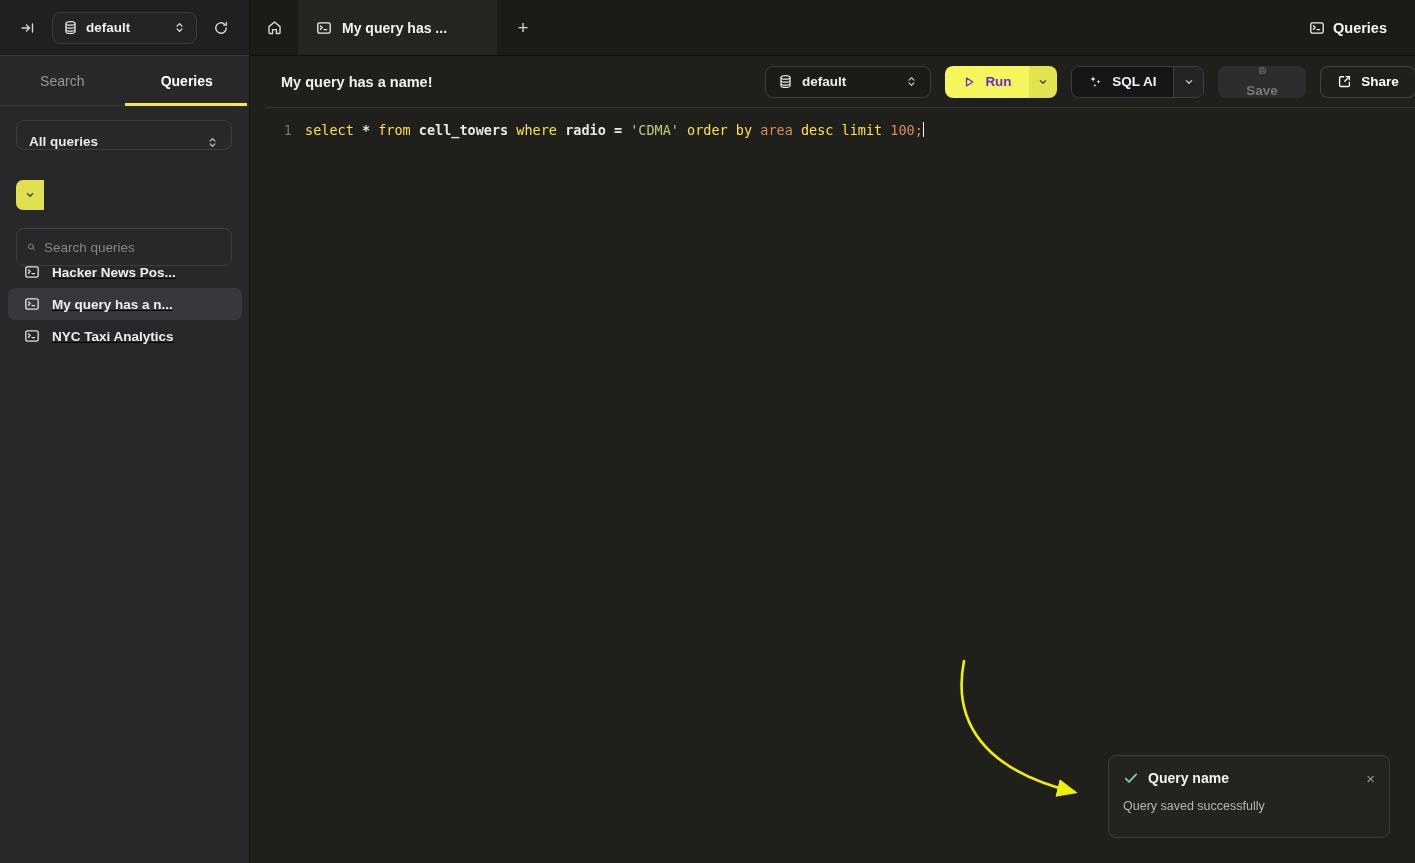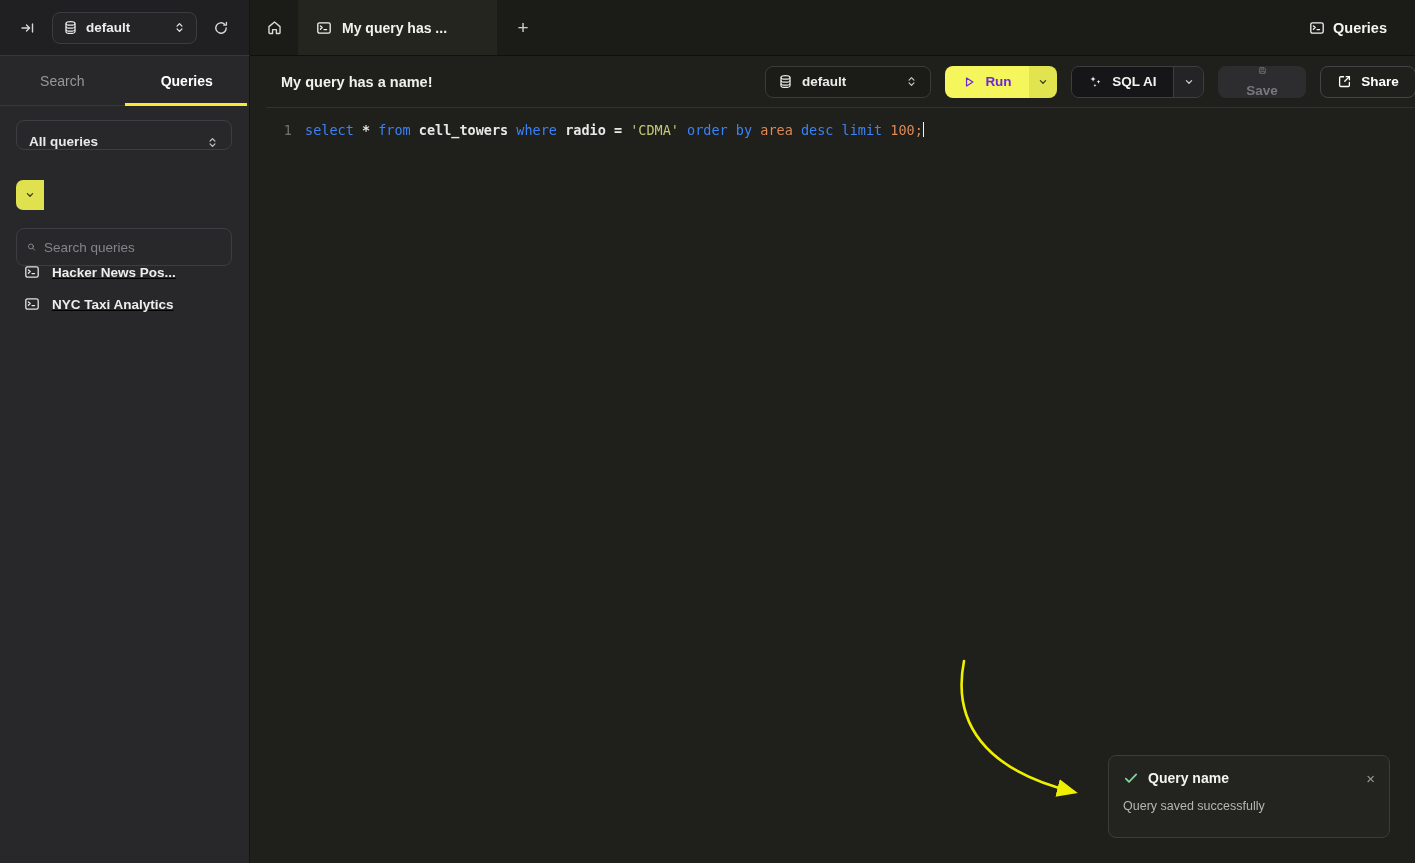--- a/index.html
+++ b/index.html
@@ -80,21 +80,21 @@
   .share-btn { width:96px; height:32px; background:transparent; border:1px solid #444448; border-radius:8px;
                color:#ffffff; font-size:13.5px; font-weight:700; display:flex; align-items:center;
                justify-content:center; gap:9px; cursor:pointer; font-family:"Liberation Sans",sans-serif; }
 
   
   .editor { padding:11px 0 0 0; }
   .code-line { display:flex; align-items:center; height:21px; font-family:"DejaVu Sans Mono", monospace;
                font-size:13.5px; }
   .gutter { width:26px; text-align:right; color:#73736f; flex:none; }
   .code-text { margin-left:13px; white-space:pre; }
-  .tok-keyword { color:#3b82f6; }
+  .tok-keyword { color:#fde047; }
   .tok-identifier { color:#e8e8e6; font-weight:700; }
   .tok-string { color:#c5ca75; }
   .tok-column { color:#dc8a58; }
   .tok-number { color:#dc8a58; }
   .caret { display:inline-block; width:1.5px; height:15px; background:#f2f2f0; vertical-align:-2px; }
 
   
   .toast { position:absolute; left:1108px; top:755px; width:282px; height:83px; background:#232320;
            border:1px solid #3c3c38; border-radius:8px; padding:14px; }
   .toast-head { display:flex; align-items:center; gap:9px; }
@@ -201,20 +201,28 @@
       <input type="text" placeholder="Search queries" style="">
     </div>
     <div class="query-list">
         <div class="query-item">
           <svg width="16" height="16" viewBox="0 0 16 16" fill="none" stroke="currentColor" stroke-width="1.3" stroke-linecap="round" stroke-linejoin="round">
             <rect x="1.8" y="2.8" width="12.4" height="10.4" rx="1.8"></rect>
             <path d="M4.4 6l1.8 1.6-1.8 1.6"></path>
             <line x1="8" y1="9.6" x2="10.6" y2="9.6"></line>
           </svg>
           <span>Hacker News Pos...</span>
+        </div>
+        <div class="query-item selected">
+          <svg width="16" height="16" viewBox="0 0 16 16" fill="none" stroke="currentColor" stroke-width="1.3" stroke-linecap="round" stroke-linejoin="round">
+            <rect x="1.8" y="2.8" width="12.4" height="10.4" rx="1.8"></rect>
+            <path d="M4.4 6l1.8 1.6-1.8 1.6"></path>
+            <line x1="8" y1="9.6" x2="10.6" y2="9.6"></line>
+          </svg>
+          <span>My query has a n...</span>
         </div>
         <div class="query-item">
           <svg width="16" height="16" viewBox="0 0 16 16" fill="none" stroke="currentColor" stroke-width="1.3" stroke-linecap="round" stroke-linejoin="round">
             <rect x="1.8" y="2.8" width="12.4" height="10.4" rx="1.8"></rect>
             <path d="M4.4 6l1.8 1.6-1.8 1.6"></path>
             <line x1="8" y1="9.6" x2="10.6" y2="9.6"></line>
           </svg>
           <span>NYC Taxi Analytics</span>
         </div>
       </div>

